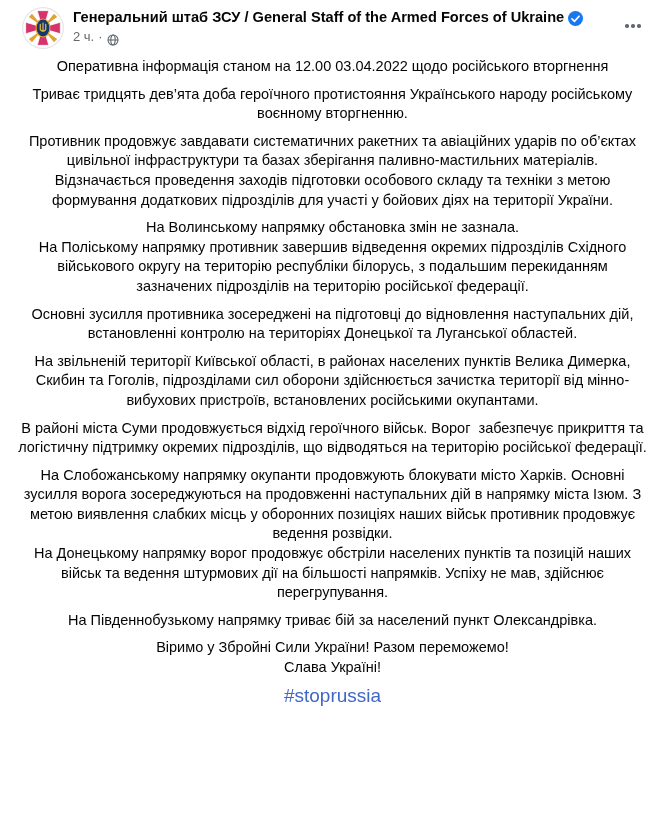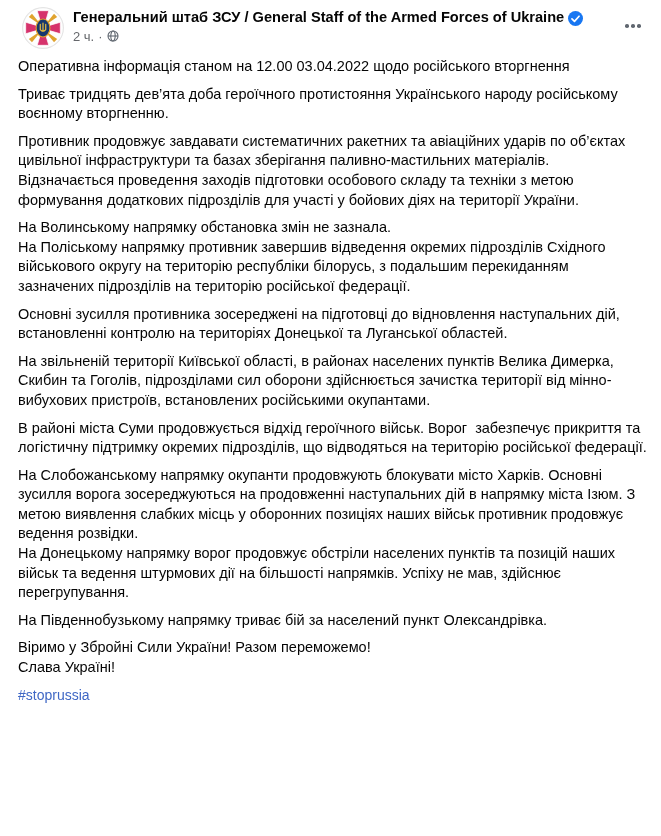--- a/index.html
+++ b/index.html
@@ -24,43 +24,43 @@
     box-shadow: 0 0 0 1px rgba(0,0,0,.08) inset;
   }
   .header-text { margin-left: 9px; padding-top: 1px; min-width: 0; }
   .page-name-row { display: flex; align-items: center; gap: 4px; }
   .page-name {
     font-size: 14.6px; font-weight: 700; line-height: 19px;
     color: #050505; text-decoration: none; white-space: nowrap;
   }
   .verified-badge { width: 15px; height: 15px; flex: 0 0 15px; margin-top: 1px; }
   .meta-row {
-    display: flex; align-items: flex-start; gap: 4px;
+    display: flex; align-items: flex-end; gap: 4px;
     font-size: 13px; color: #65676b; line-height: 17px; margin-top: 1px;
   }
   .meta-sep { font-size: 13px; color: #65676b; }
   .globe-icon { width: 12px; height: 12px; display: block; margin-top: 1px; }
   .more-btn {
     position: absolute; right: 14px; top: 14px;
     width: 28px; height: 24px;
     display: flex; align-items: center; justify-content: center; gap: 2.6px;
     cursor: pointer; border-radius: 4px; background: transparent; border: 0;
   }
   .more-btn .dot { width: 3.6px; height: 3.6px; border-radius: 50%; background: #606770; }
 
   
   .post-body {
     padding: 6px 14px 0 10px;
     font-size: 14.5px; line-height: 19.6px; color: #050505;
   }
-  .para { margin: 0 0 8px 8px; white-space: pre-wrap; }
+  .para { margin: 0 0 8px 8px; white-space: pre-wrap; text-align: center; }
   .para:last-child { margin-bottom: 0; }
   .hashtag {
     color: #3f67c5; text-decoration: none; cursor: pointer;
-    font-size: 14px; line-height: 19.6px;
+    font-size: 19px; line-height: 19.6px;
   }
 </style>
 </head>
 <body>
 
 <div class="post">
 
   <div class="post-header">
 
     <div class="avatar">

